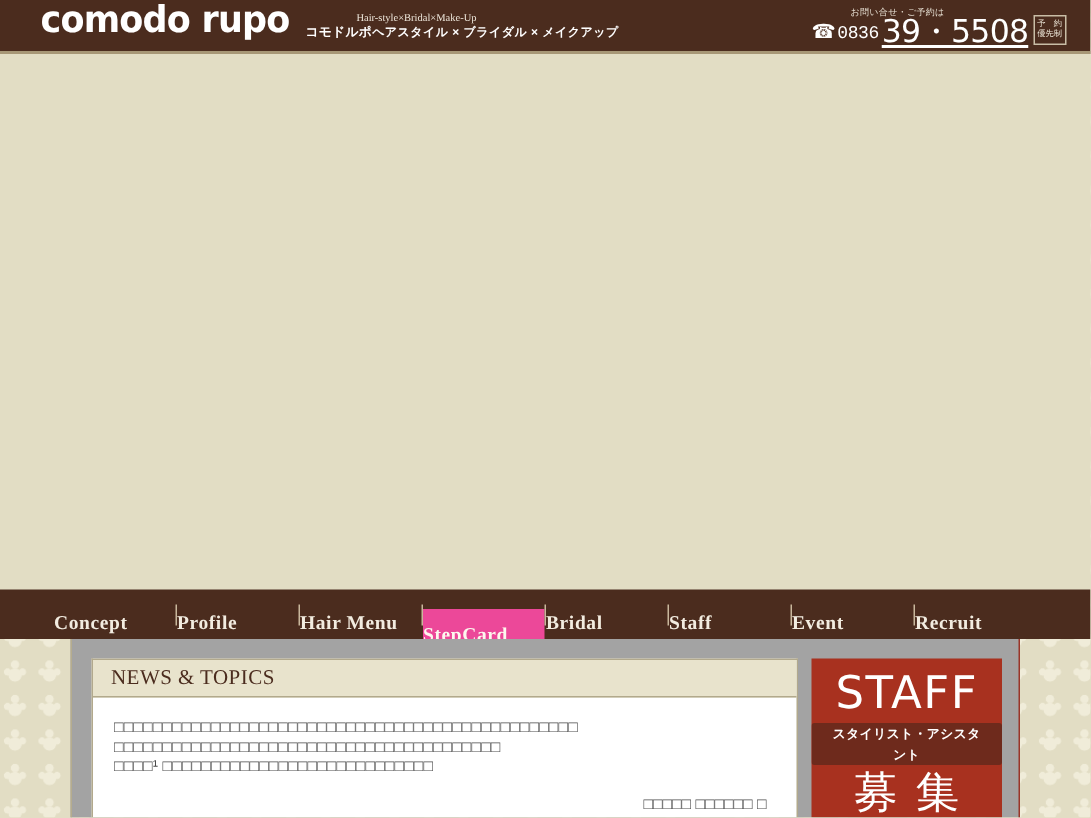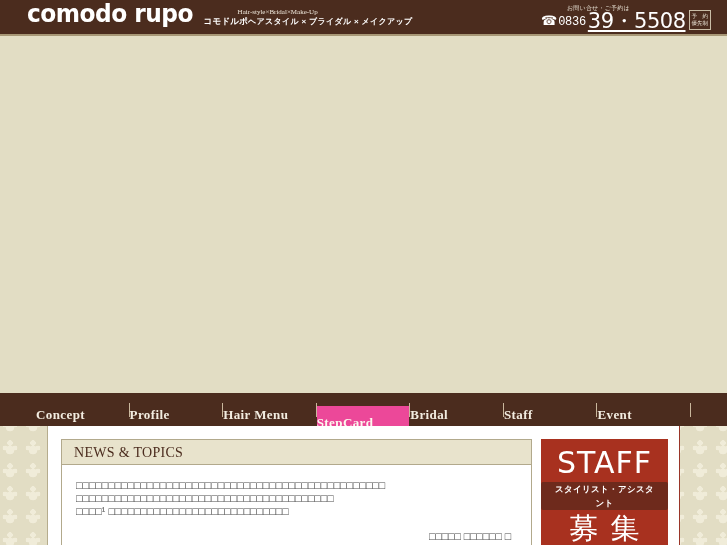--- a/index.html
+++ b/index.html
@@ -198,21 +198,21 @@
     flex: 0 0 1px;
   }
 
   
   .content-wrap {
     position: absolute;
     top: 426px;
     left: 47px;
     width: 633px;
     height: 119px;
-    background: #ffffff;
+    background: #a3a3a3;
     border-left: 1px solid #b5ac8d;
     border-right: 1px solid #9a3528;
     overflow: hidden;
   }
 
   .content-inner {
     position: relative;
     width: 633px;
     height: 119px;
     padding: 0;
@@ -351,20 +351,21 @@
     <div class="gnav-item">Hair Menu</div>
     <div class="gnav-sep"></div>
     <div class="gnav-item active">StepCard</div>
     <div class="gnav-sep"></div>
     <div class="gnav-item">Bridal</div>
     <div class="gnav-sep"></div>
     <div class="gnav-item">Staff</div>
     <div class="gnav-sep"></div>
     <div class="gnav-item">Event</div>
     <div class="gnav-sep"></div>
+    <div class="gnav-item">Recruit</div>
   </div>
 </div>
 
 <div class="content-wrap">
   <div class="content-inner">
 
     <div class="news-box">
       <div class="news-head">NEWS &amp; TOPICS</div>
       <div class="news-body">
         <div class="news-text">□□□□□□□□□□□□□□□□□□□□□□□□□□□□□□□□□□□□□□□□□□□□□□□□

